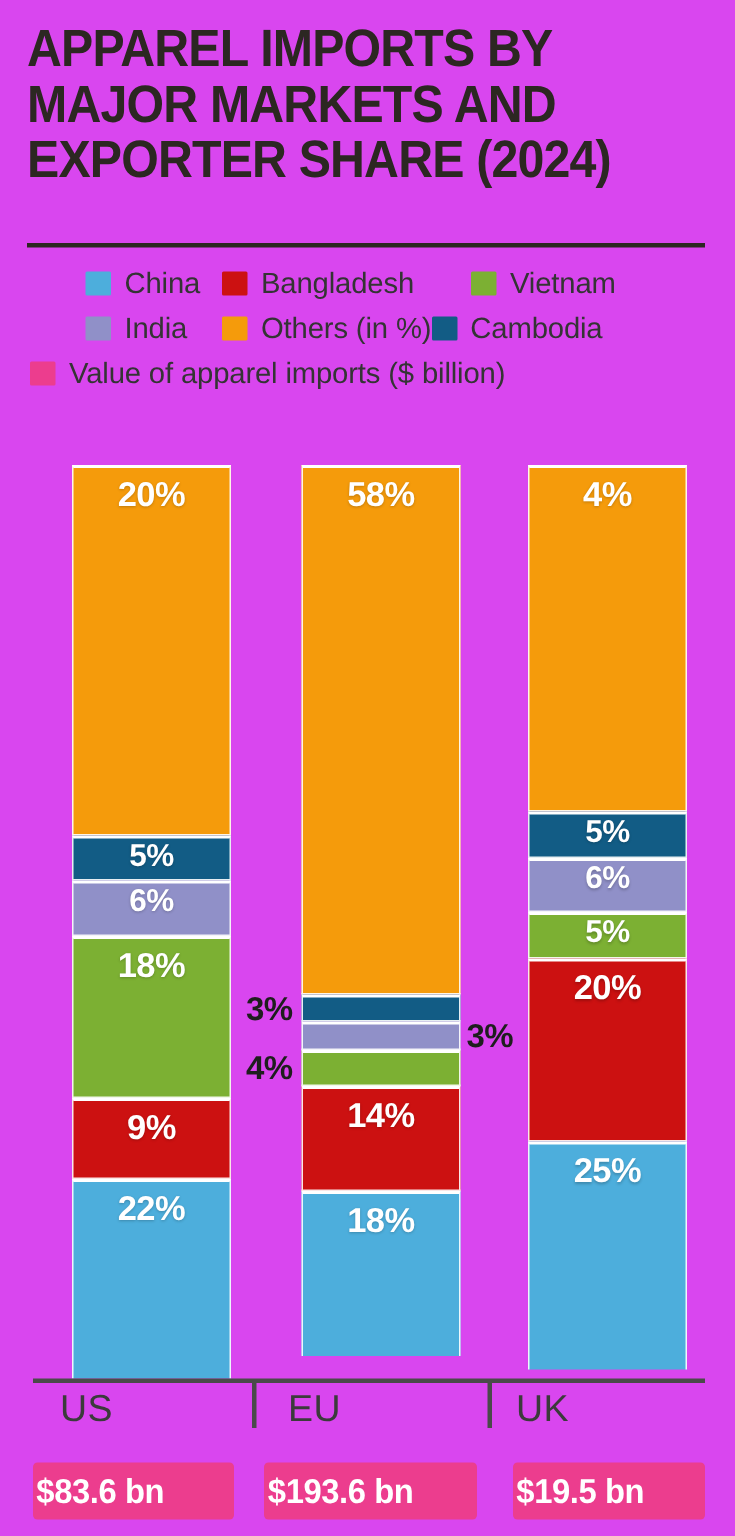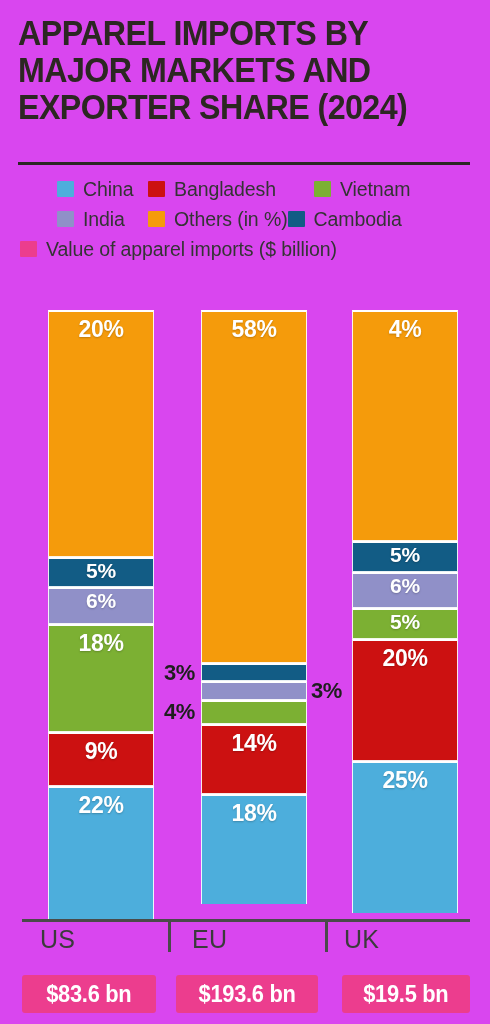--- a/index.html
+++ b/index.html
@@ -100,21 +100,21 @@
     text-align: left; letter-spacing: 0.3px;
   }
 
   
   .badge {
     position: absolute;
     top: 975px;
     height: 38px;
     background: #EC3D8E;
     border-radius: 3px;
-    display: flex; align-items: center; justify-content: center;
+    display: flex; align-items: center; 
   }
   .badge-text {
     font-family: "Liberation Sans Narrow", "Liberation Sans", sans-serif;
     font-weight: 700;
     font-size: 23px;
     color: #ffffff;
     letter-spacing: -0.3px;
     white-space: nowrap;
     transform: scaleX(0.95);
   }

